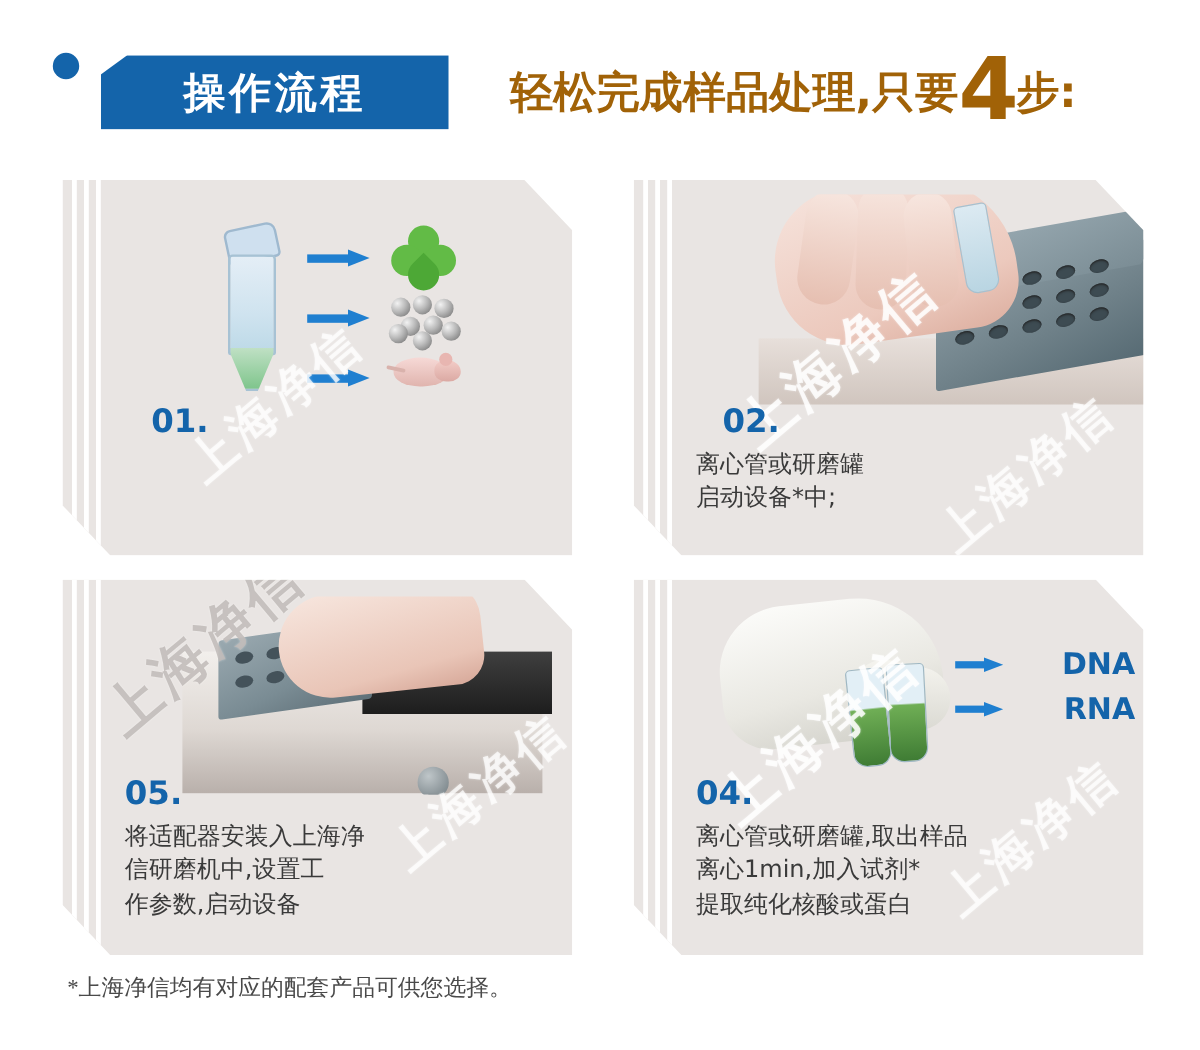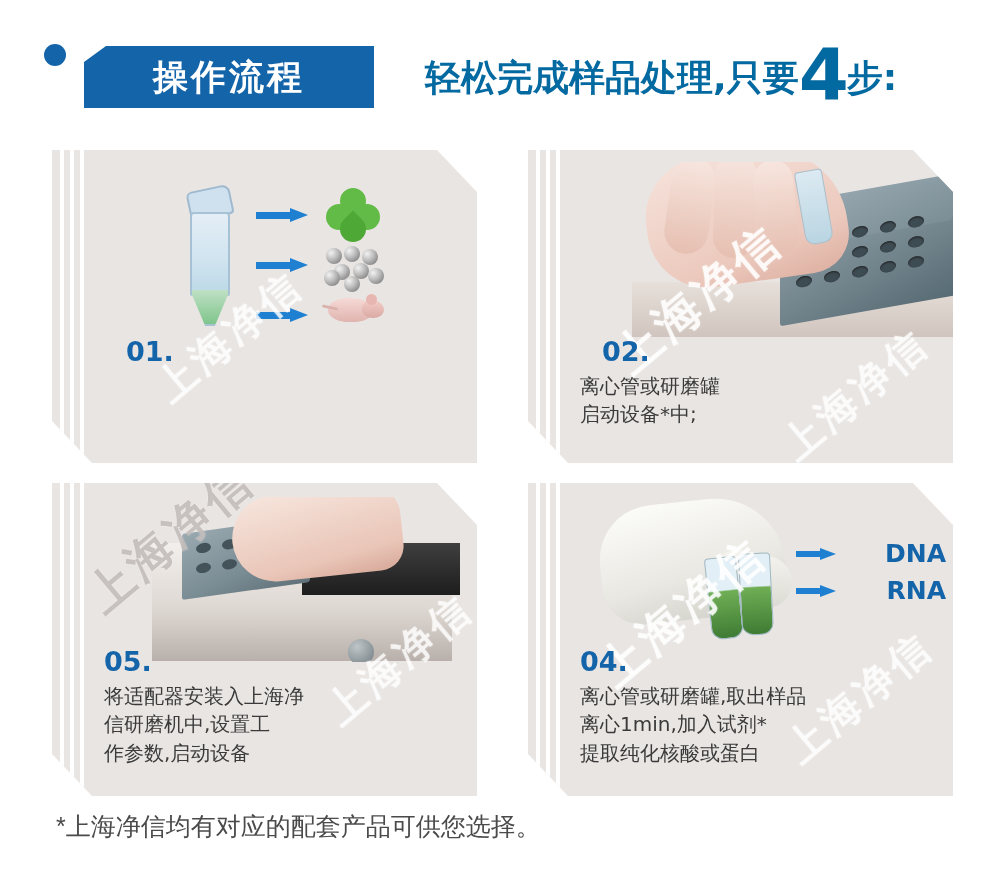--- a/index.html
+++ b/index.html
@@ -24,21 +24,21 @@
     clip-path:polygon(22px 0,290px 0,290px 62px,0px 62px,0px 16px);
     display:flex;align-items:center;justify-content:center;
   }
   .hdr-tag-text{
     color:#ffffff;font-size:35px;font-weight:bold;letter-spacing:3px;
     font-family:"DejaVu Sans",sans-serif;
   }
   .hdr-right{
     position:absolute;left:425px;top:44px;
     display:flex;align-items:flex-end;
-    color:#0369a1;font-weight:bold;
+    color:#a16207;font-weight:bold;
     font-family:"DejaVu Sans",sans-serif;
   }
   .hdr-main{font-size:36px;line-height:1;letter-spacing:0px;padding-bottom:9px;}
   .hdr-num{font-size:72px;line-height:.85;letter-spacing:-2px;}
   .hdr-tail{font-size:36px;line-height:1;padding-bottom:9px;}
 
   
   .card{
     position:absolute;
     width:425px;height:313px;
@@ -251,22 +251,22 @@
   .lab-arrow .hd{
     position:absolute;left:24px;top:0;width:0;height:0;
     border-top:6px solid transparent;border-bottom:6px solid transparent;
     border-left:16px solid #1f7fd0;
   }
   .lab-text{color:#1464aa;font-size:25px;font-weight:bold;font-family:"DejaVu Sans",sans-serif;}
 
   
   .footnote{
     position:absolute;left:56px;top:810px;
-    color:#4a4a4a;font-size:25px;
-    font-family:Liberation Sans, sans-serif;
+    color:#4a4a4a;font-size:19px;
+    font-family:Liberation Serif, serif;
   }
 </style>
 </head>
 <body>
 
 <div class="page">
 
   <div class="header">
     <div class="hdr-dot"></div>
     <div class="hdr-tag">

